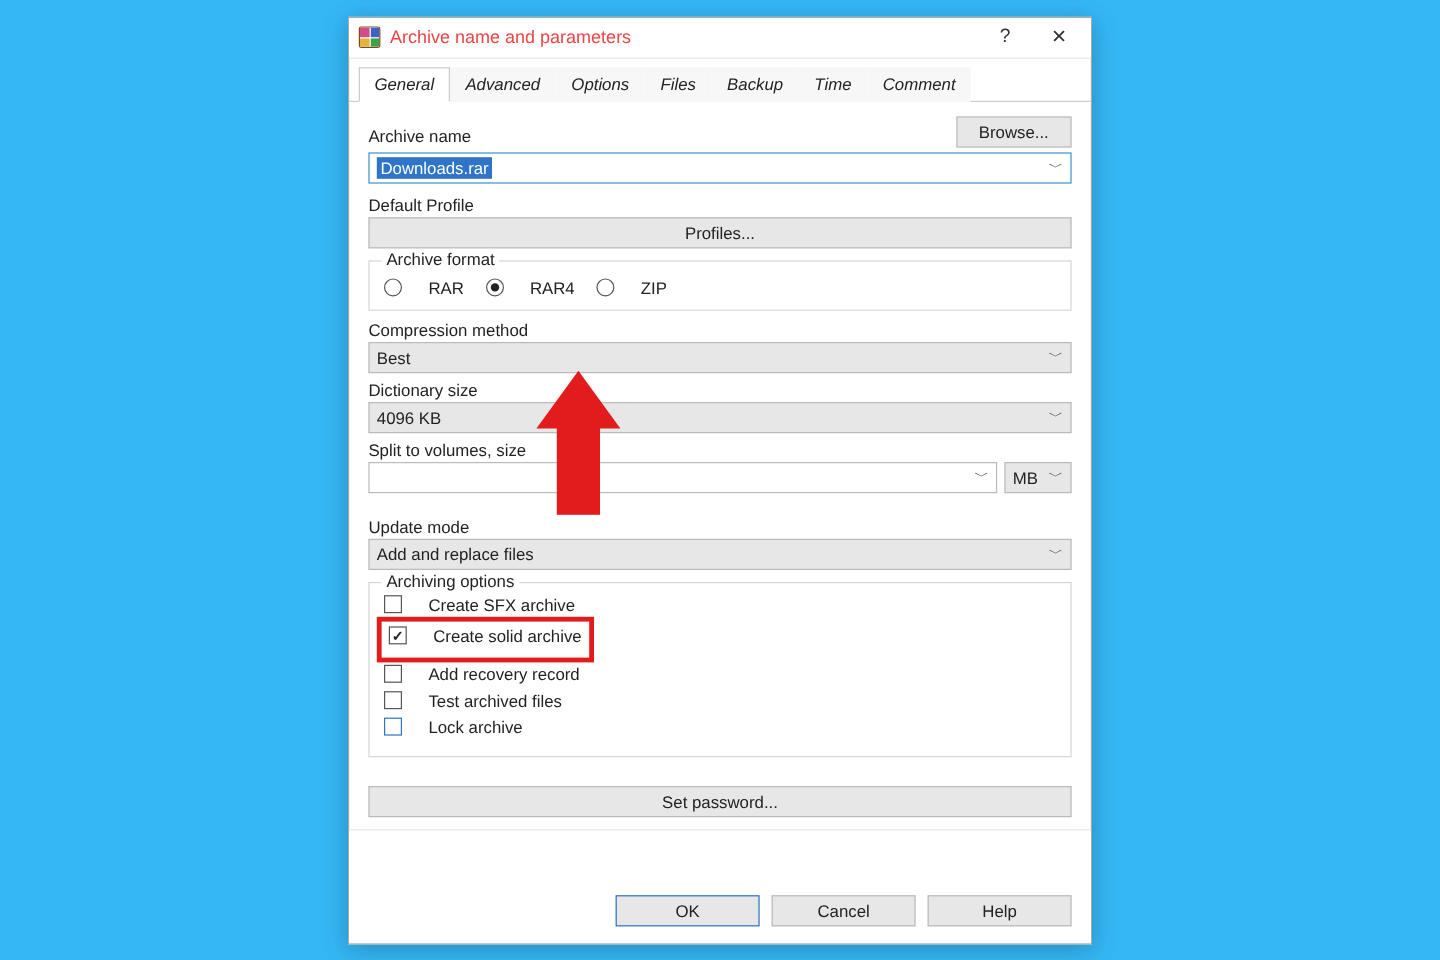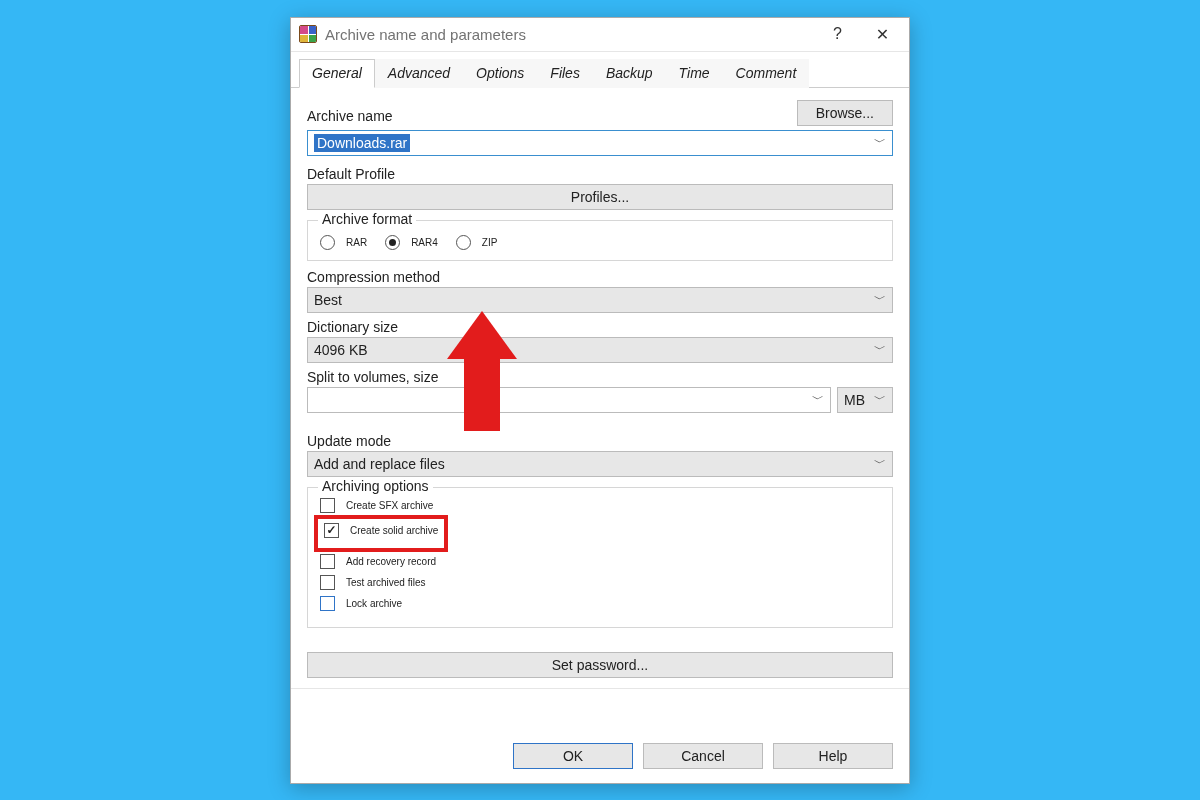--- a/index.html
+++ b/index.html
@@ -29,21 +29,21 @@
   }
   .app-icon {
     width: 18px; height: 18px; margin-right: 8px;
     display: grid; grid-template-columns: 1fr 1fr; grid-template-rows: 1fr 1fr;
     gap: 1px; border: 1px solid #7a4a1a; border-radius: 2px; overflow: hidden;
   }
   .app-icon span:nth-child(1){background:#d44a8a;}
   .app-icon span:nth-child(2){background:#3a62c8;}
   .app-icon span:nth-child(3){background:#e0b53a;}
   .app-icon span:nth-child(4){background:#3aa34a;}
-  .title-text { font-size: 15px; color: #737373; flex: 1; }
+  .title-text { font-size: 15px; color: #ef4444; flex: 1; }
   .titlebar-btn {
     width: 45px; height: 28px; display:flex; align-items:center; justify-content:center;
     color:#333; font-size: 16px; cursor: default;
   }
   .tabs {
     display:flex;
     padding: 0 8px;
     margin-top: 6px;
     border-bottom: 1px solid #ccc;
     position: relative;
@@ -106,21 +106,21 @@
     border: 1px solid #d6d6d6;
     padding: 10px 12px 10px 12px;
     margin-top: 10px;
     position: relative;
   }
   .group-title {
     position:absolute; top:-10px; left:10px; background:#fff; padding: 0 4px;
     font-size:14px; color:#222;
   }
   .radios { display:flex; gap:18px; padding-top:4px; }
-  .radio, .check { display:flex; align-items:center; gap:11px; font-size:10px; color:#222; }
+  .radio, .check { display:flex; align-items:center; gap:22px; font-size:14px; color:#222; }
   .radio .circ {
     width:15px; height:15px; border:1.5px solid #555; border-radius:50%;
     display:flex; align-items:center; justify-content:center; background:#fff;
   }
   .radio.checked .circ::after{ content:""; width:7px; height:7px; background:#222; border-radius:50%; }
   .check .box {
     width:15px; height:15px; border:1.5px solid #555; background:#fff;
     display:flex; align-items:center; justify-content:center; font-size:12px; line-height:1; color:#222;
   }
   .check.blue .box { border-color:#2f74c7; }

